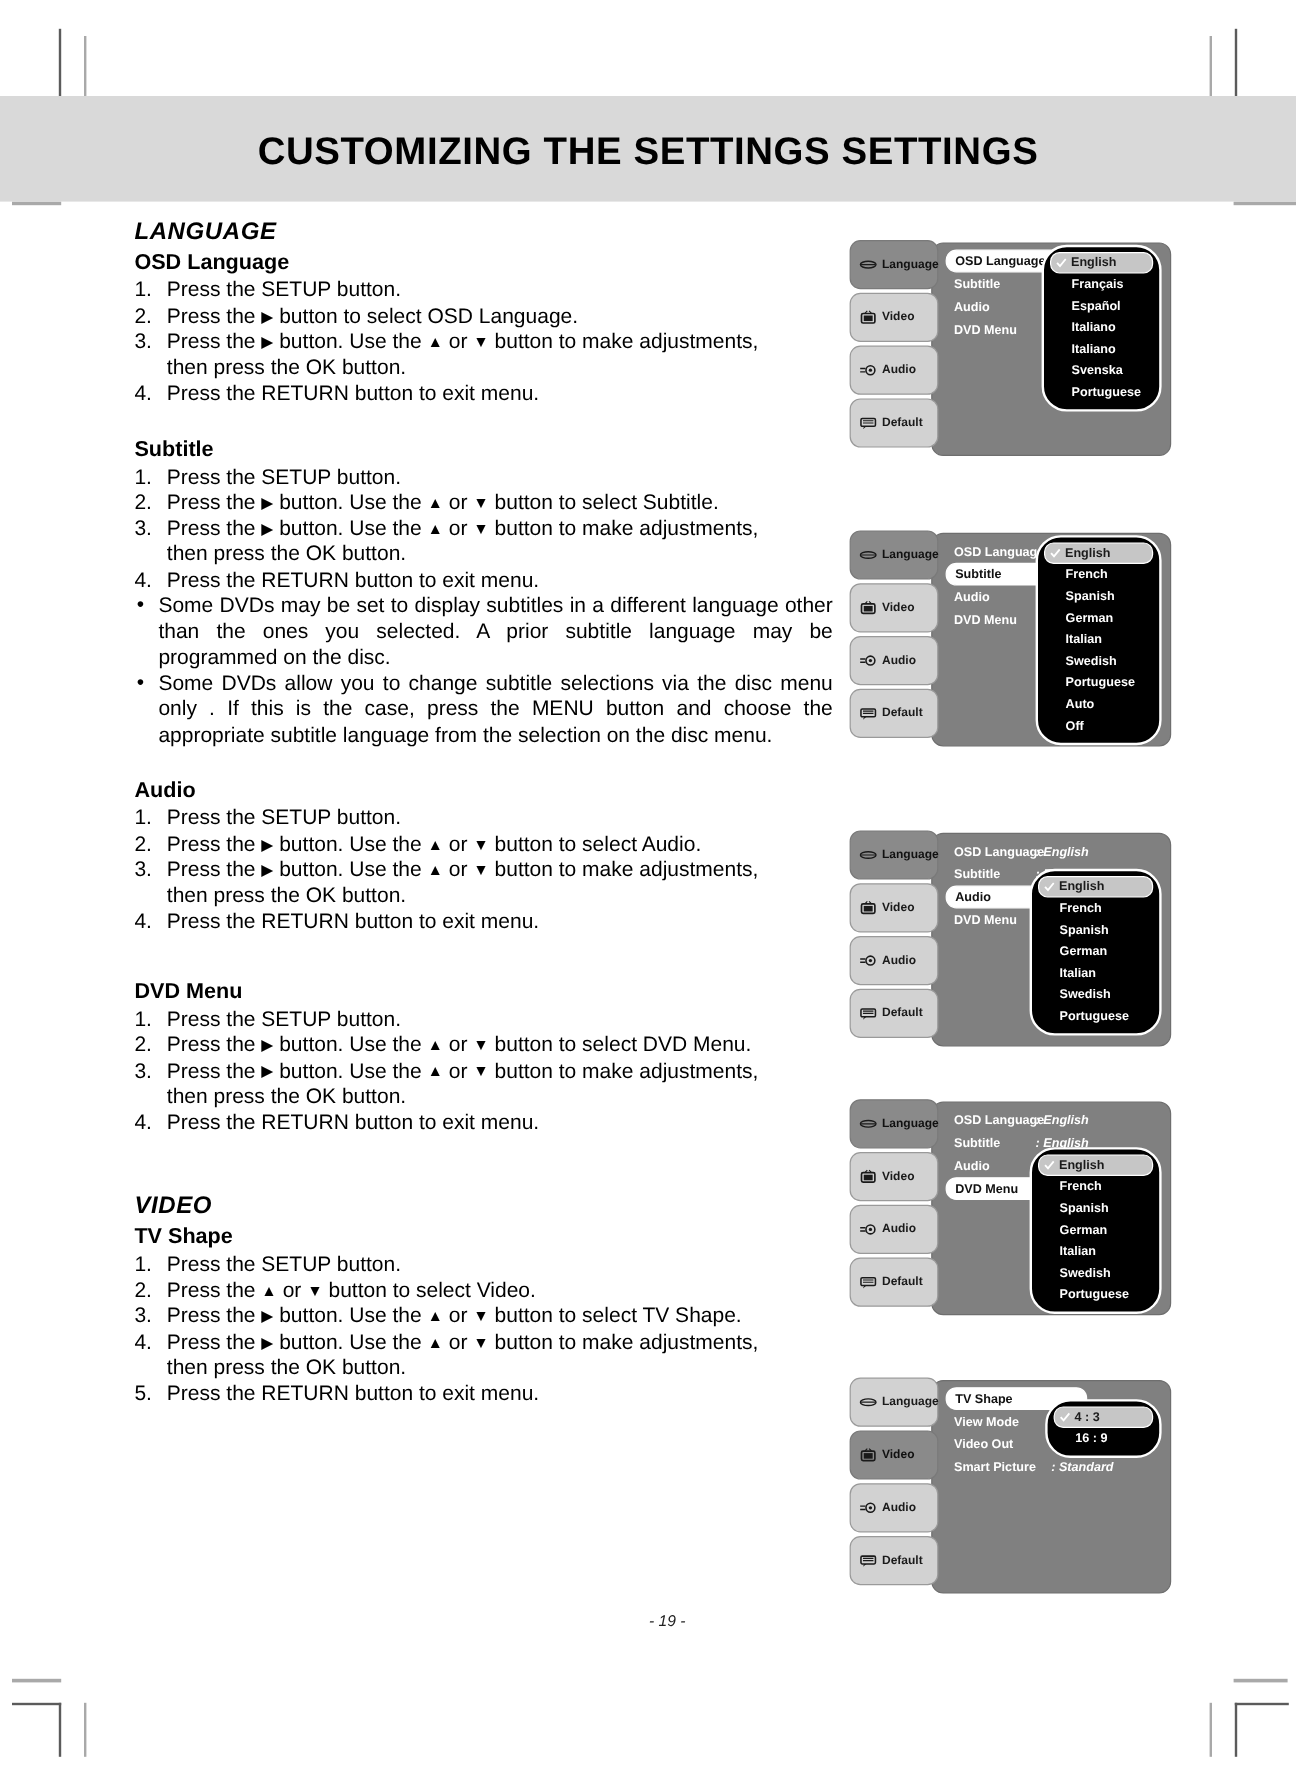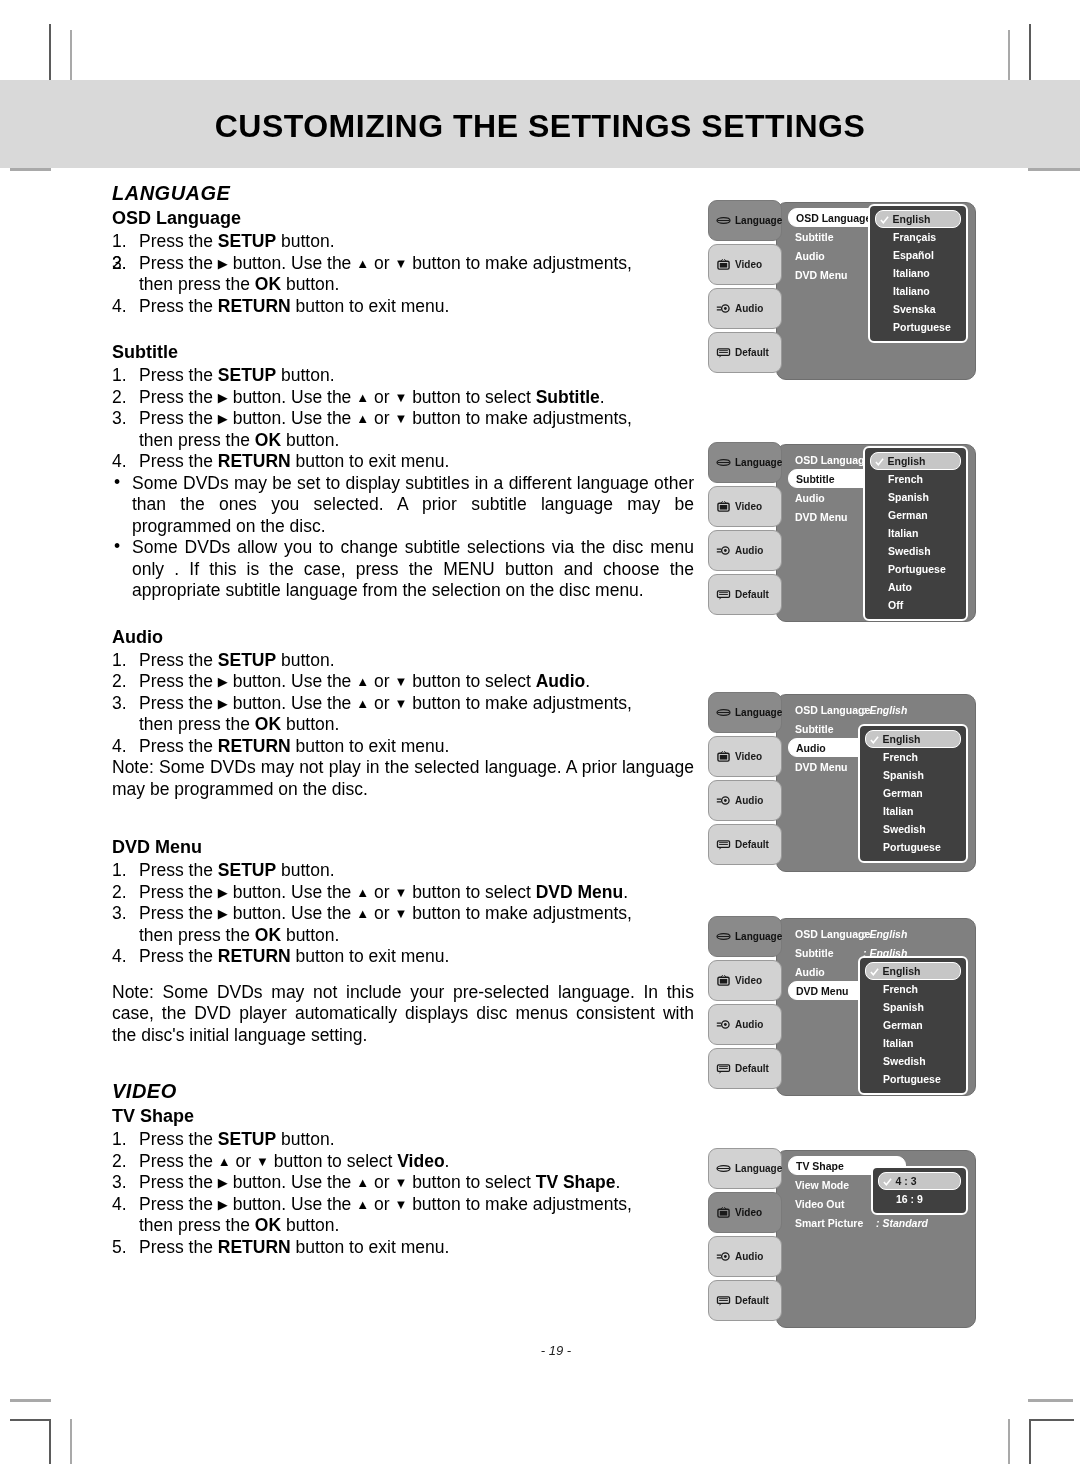--- a/index.html
+++ b/index.html
@@ -61,21 +61,21 @@
   ul.notes li .bul {
     position:absolute; left:2px; top:-1px;
   }
   .para {
     font-size:17.5px; line-height:21.5px; text-align:justify;
     margin:0;
   }
   .gap-s { height:14px; }
   .gap-m { height:22px; }
   .gap-l { height:34px; }
-  b { font-weight:bold; }
+  b { font-weight:normal; }
   .arr { font-size:13px; vertical-align:1px; }
 
   
   .osd {
     position:absolute;
     font-family:"Liberation Sans", sans-serif;
   }
   .osd-body {
     position:absolute;
     background:#808080;
@@ -124,23 +124,23 @@
   .mid-val {
     position:absolute; left:0; top:0;
     color:#fff; font-size:10.5px; font-weight:bold;
     white-space:nowrap;
     font-style:italic;
   }
 
   
   .osd-pop {
     position:absolute;
-    background:#404040;
+    background:#000000;
     border:2.5px solid #ffffff;
-    border-radius:6px;
+    border-radius:21px;
     z-index:5;
     padding:4px 0 5px 0;
   }
   .pop-row {
     height:18px; display:flex; align-items:center;
     padding-left:18px;
     color:#ffffff; font-size:10.5px; font-weight:bold;
     white-space:nowrap;
     position:relative;
     margin:0 5px;
@@ -190,21 +190,21 @@
 <div class="header-band"></div>
 <div class="page-title">CUSTOMIZING THE SETTINGS SETTINGS</div>
 
 <div class="text-col">
 
   <div class="sec-title">LANGUAGE</div>
 
   <div class="sub-title">OSD Language</div>
   <ol class="steps">
       <li><span class="num">1.</span><span>Press the <b>SETUP</b> button.</span></li>
-      <li><span class="num">2.</span></li>
+      <li><span class="num">2.</span><span>Press the <span class="arr">▶</span> button to select <b>OSD Language</b>.</span></li>
       <li><span class="num">3.</span><span>Press the <span class="arr">▶</span> button. Use the <span class="arr">▲</span> or <span class="arr">▼</span> button to make adjustments,<span class="cont">then press the <b>OK</b> button.</span></span></li>
       <li><span class="num">4.</span><span>Press the <b>RETURN</b> button to exit menu.</span></li>
     </ol>
 
   <div class="gap-m"></div>
 
   <div class="sub-title">Subtitle</div>
   <ol class="steps">
       <li><span class="num">1.</span><span>Press the <b>SETUP</b> button.</span></li>
       <li><span class="num">2.</span><span>Press the <span class="arr">▶</span> button. Use the <span class="arr">▲</span> or <span class="arr">▼</span> button to select <b>Subtitle</b>.</span></li>
@@ -218,34 +218,32 @@
 
   <div class="gap-m"></div>
 
   <div class="sub-title">Audio</div>
   <ol class="steps">
       <li><span class="num">1.</span><span>Press the <b>SETUP</b> button.</span></li>
       <li><span class="num">2.</span><span>Press the <span class="arr">▶</span> button. Use the <span class="arr">▲</span> or <span class="arr">▼</span> button to select <b>Audio</b>.</span></li>
       <li><span class="num">3.</span><span>Press the <span class="arr">▶</span> button. Use the <span class="arr">▲</span> or <span class="arr">▼</span> button to make adjustments,<span class="cont">then press the <b>OK</b> button.</span></span></li>
       <li><span class="num">4.</span><span>Press the <b>RETURN</b> button to exit menu.</span></li>
     </ol>
-  <p class="para">Note: Some DVDs may not  play in the selected language. A prior language may be programmed on the disc.</p>
 
   <div class="gap-l"></div>
 
   <div class="sub-title">DVD Menu</div>
   <ol class="steps">
       <li><span class="num">1.</span><span>Press the <b>SETUP</b> button.</span></li>
       <li><span class="num">2.</span><span>Press the <span class="arr">▶</span> button. Use the <span class="arr">▲</span> or <span class="arr">▼</span> button to select <b>DVD Menu</b>.</span></li>
       <li><span class="num">3.</span><span>Press the <span class="arr">▶</span> button. Use the <span class="arr">▲</span> or <span class="arr">▼</span> button to make adjustments,<span class="cont">then press the <b>OK</b> button.</span></span></li>
       <li><span class="num">4.</span><span>Press the <b>RETURN</b> button to exit menu.</span></li>
     </ol>
 
   <div class="gap-s"></div>
-  <p class="para">Note: Some DVDs may not include your pre-selected language. In this case, the DVD player automatically displays disc menus consistent with the disc's initial language setting.</p>
 
   <div class="gap-l"></div>
 
   <div class="sec-title">VIDEO</div>
   <div class="sub-title">TV Shape</div>
   <ol class="steps">
       <li><span class="num">1.</span><span>Press the <b>SETUP</b> button.</span></li>
       <li><span class="num">2.</span><span>Press the <span class="arr">▲</span> or <span class="arr">▼</span> button to select <b>Video</b>.</span></li>
       <li><span class="num">3.</span><span>Press the <span class="arr">▶</span> button. Use the <span class="arr">▲</span> or <span class="arr">▼</span> button to select <b>TV Shape</b>.</span></li>
       <li><span class="num">4.</span><span>Press the <span class="arr">▶</span> button. Use the <span class="arr">▲</span> or <span class="arr">▼</span> button to make adjustments,<span class="cont">then press the <b>OK</b> button.</span></span></li>

